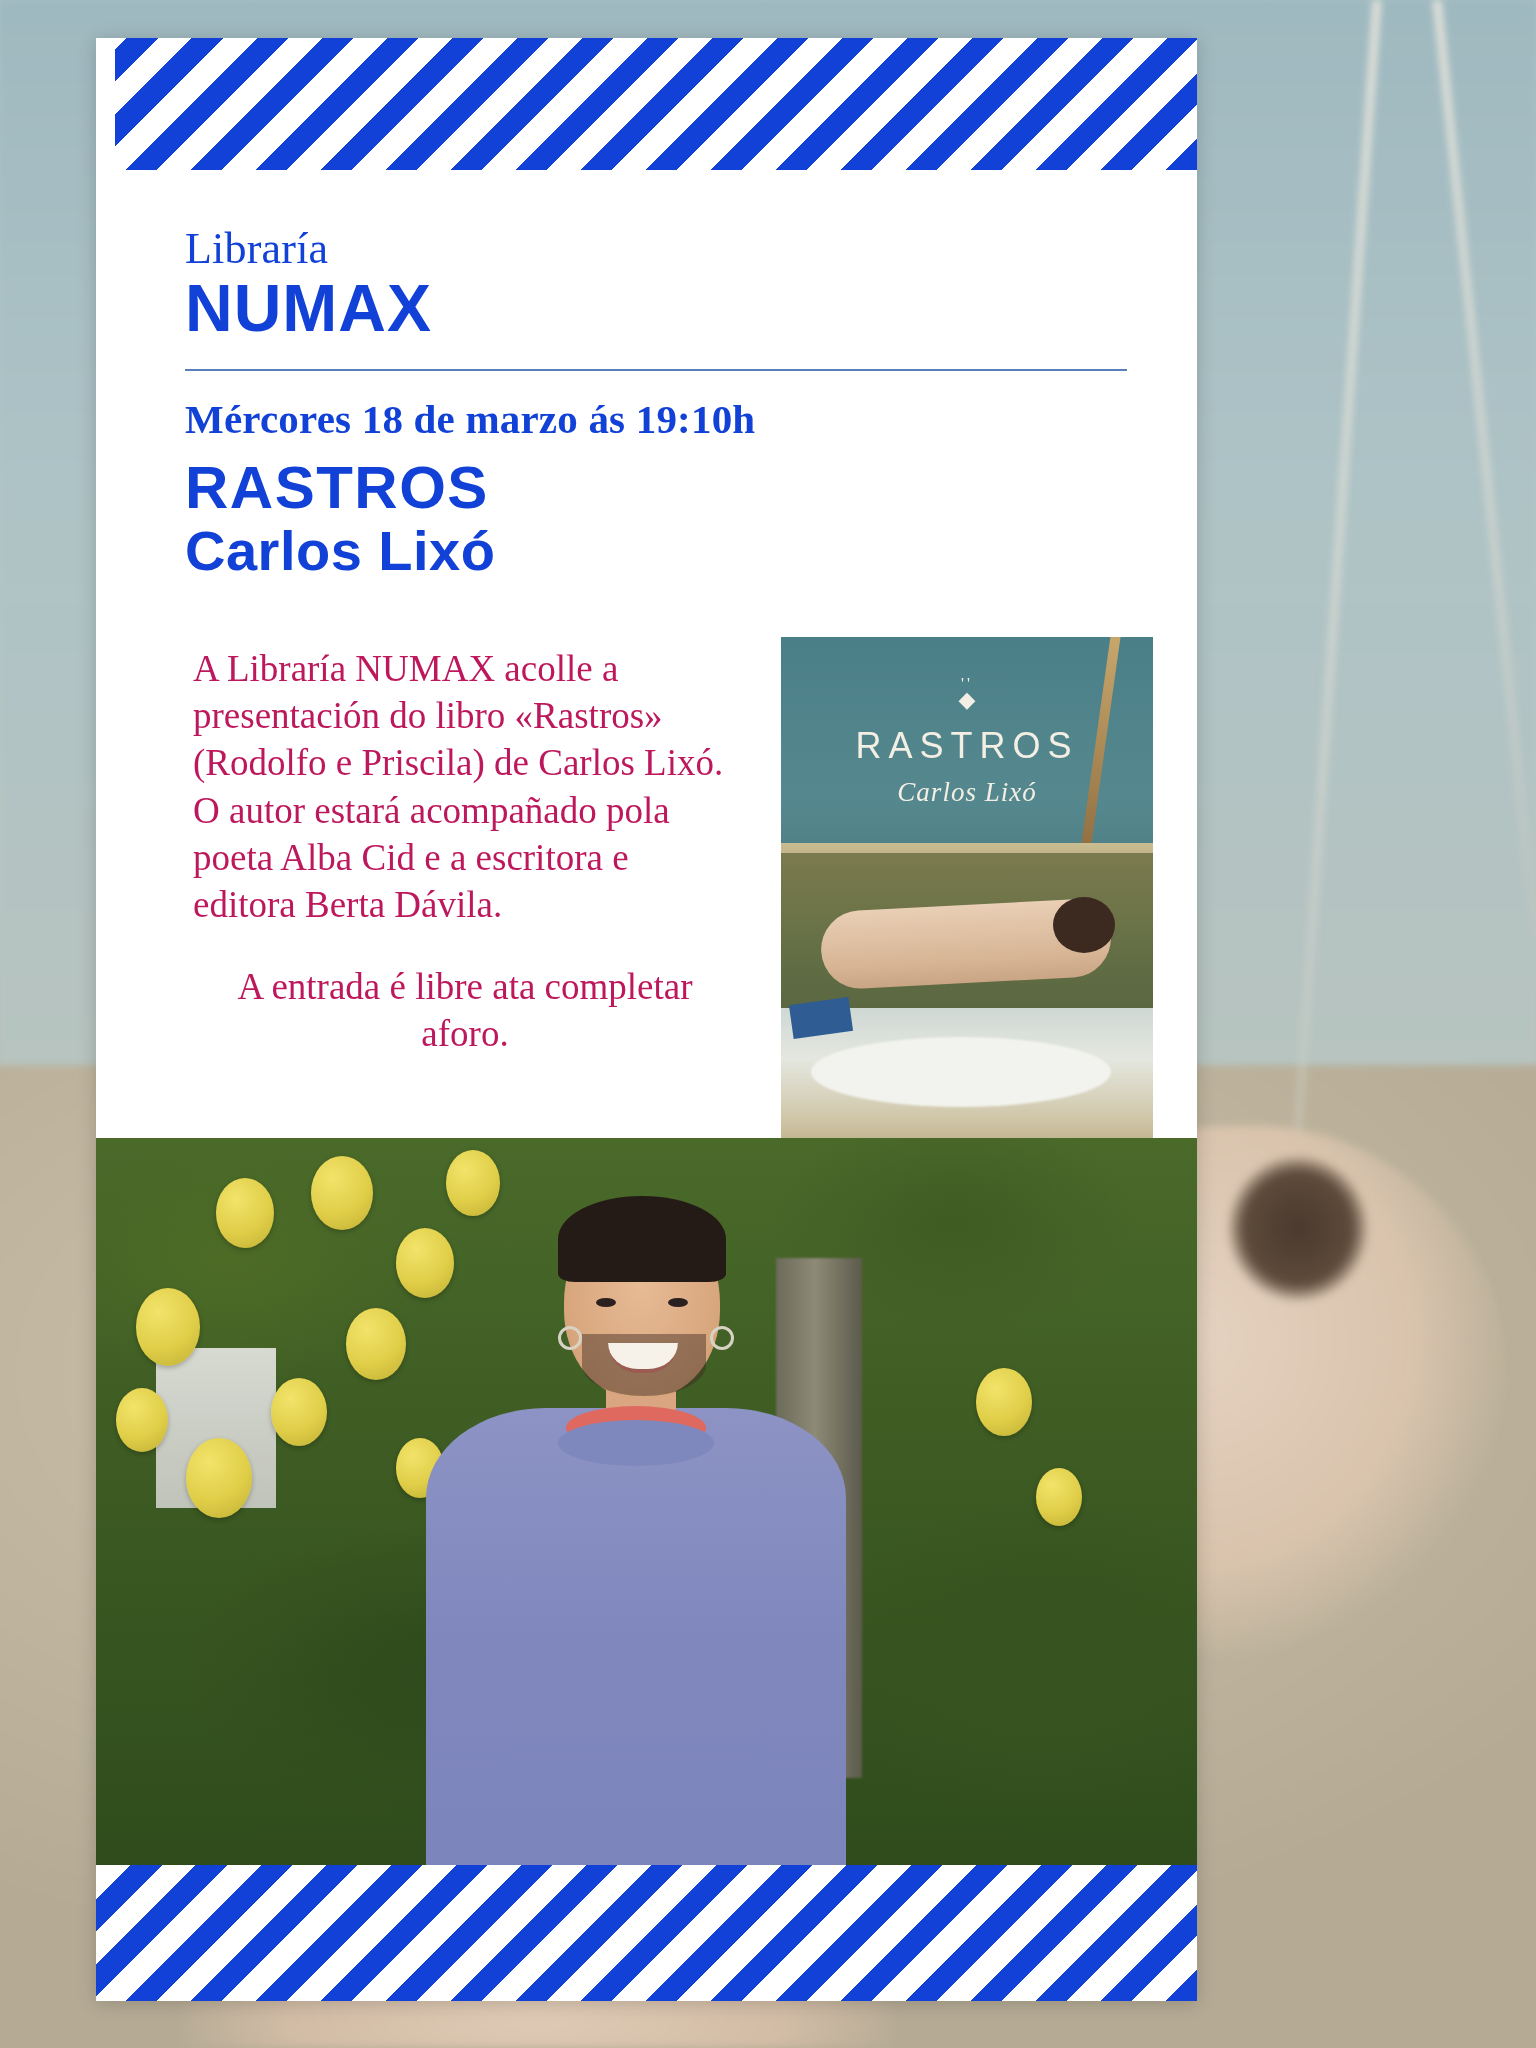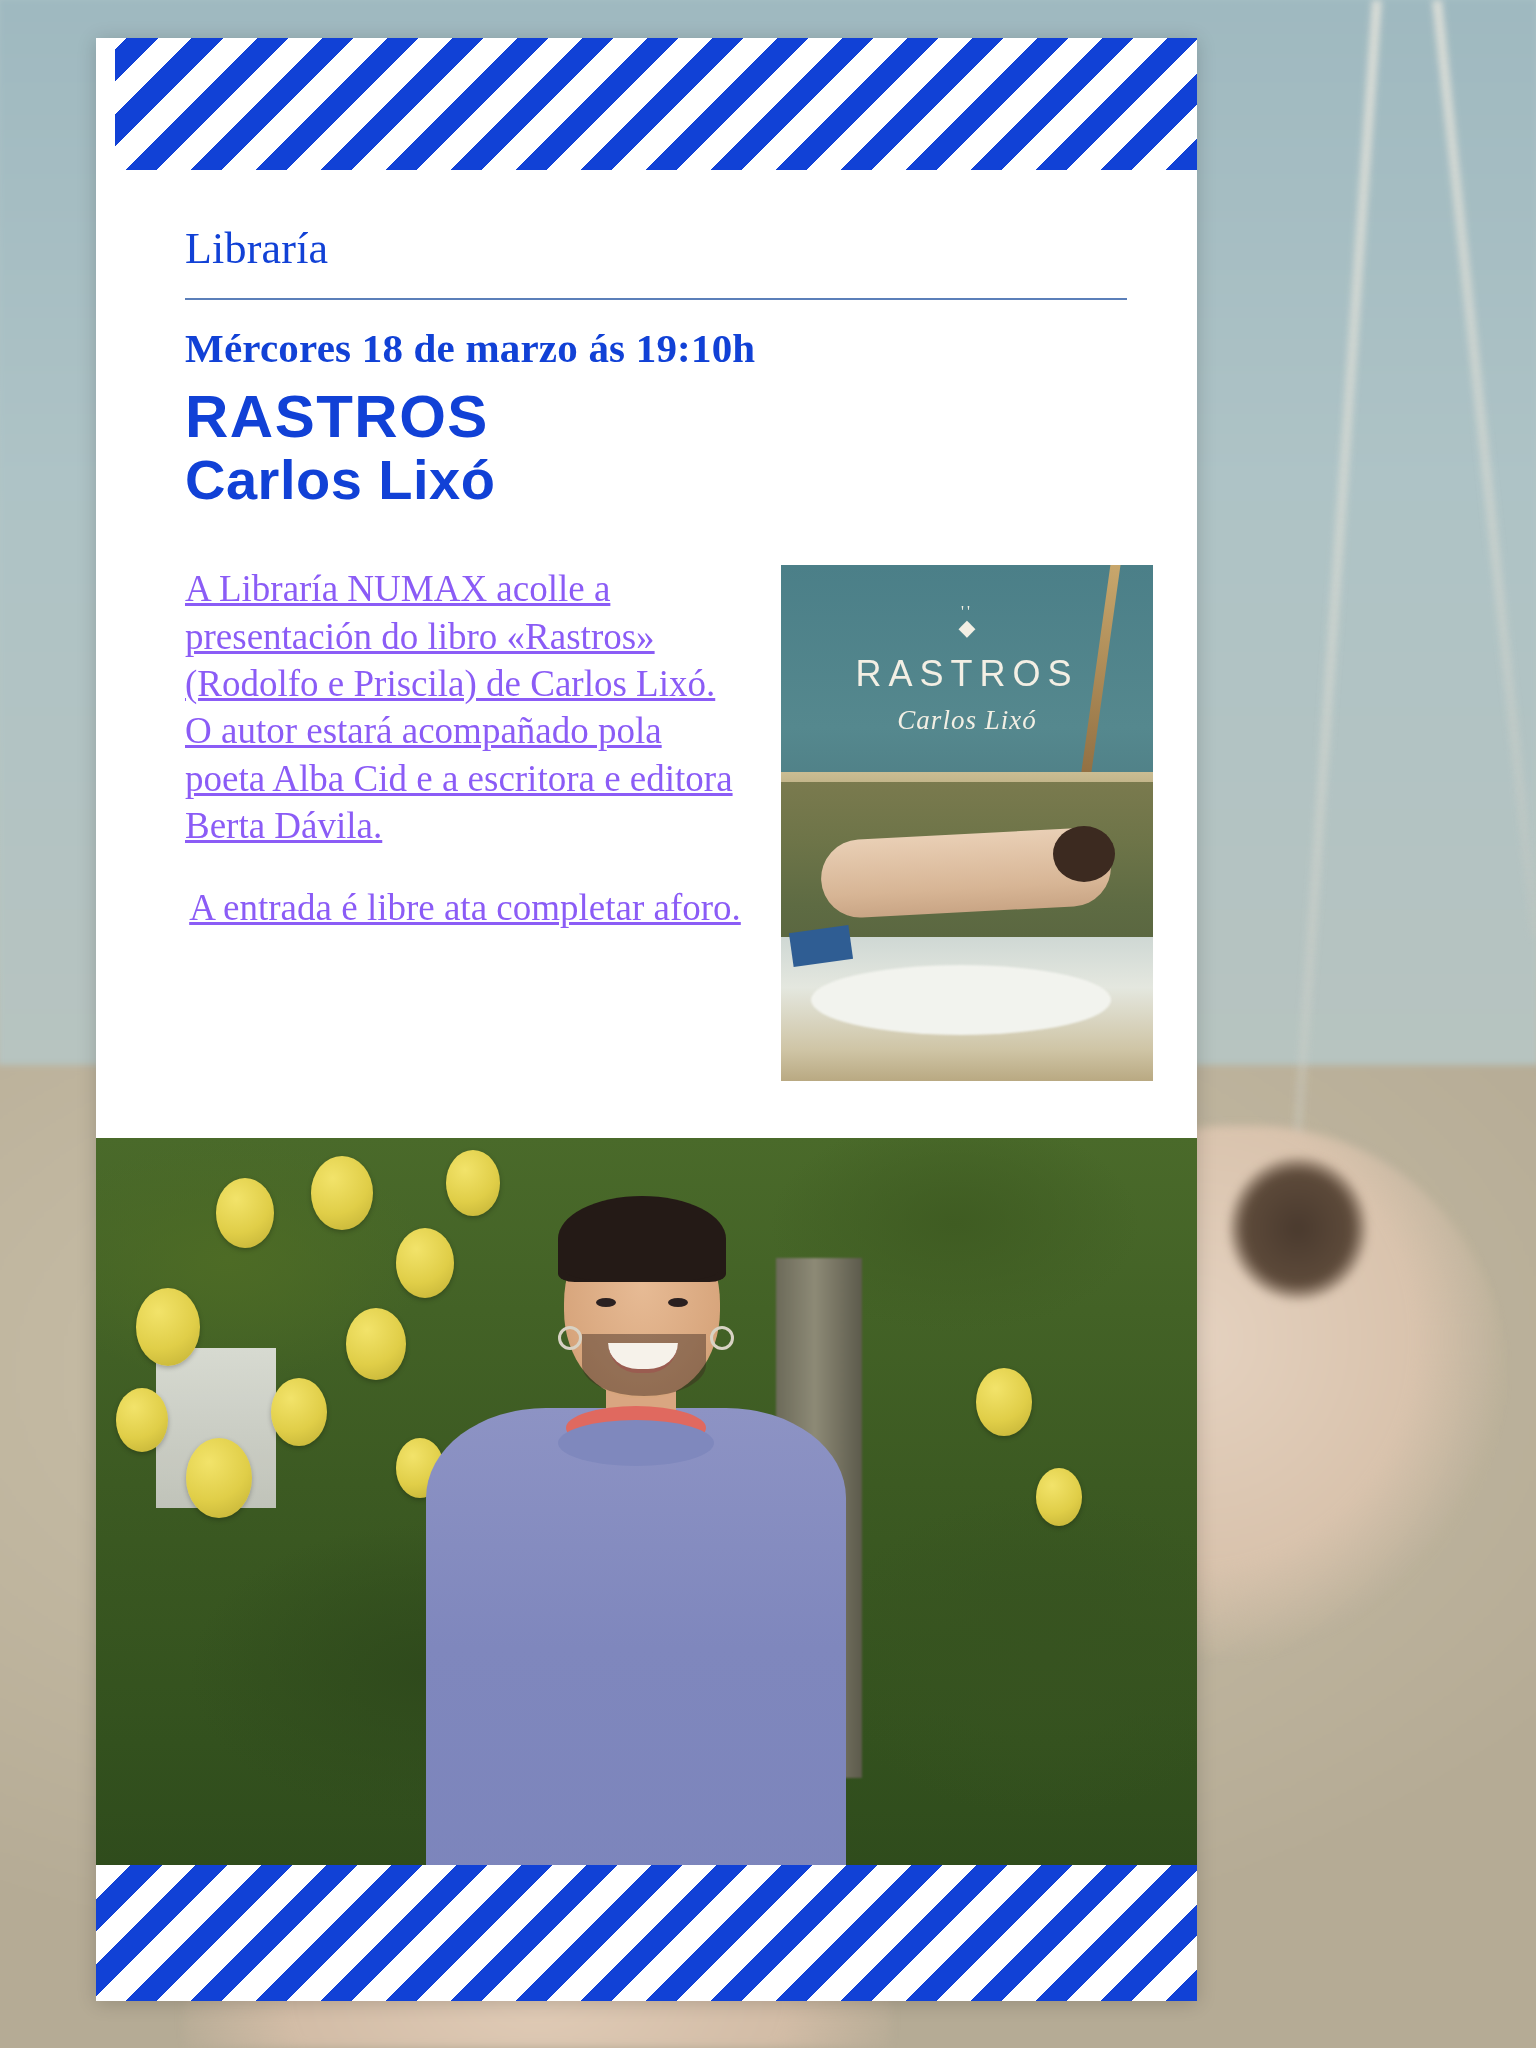--- a/index.html
+++ b/index.html
@@ -163,26 +163,25 @@
   .body-row {
     display: flex;
     gap: 36px;
     margin-top: 56px;
     align-items: flex-start;
   }
   .body-text {
     flex: 0 0 560px;
   }
   .body-text p {
-    margin: 0;
+    margin: 8px;
     font-family: "Liberation Serif", serif;
     font-size: 37px;
     line-height: 1.28;
-    color: #8b5cf6;
-    text-decoration: underline;
+    color: #be185d;
   }
   .body-text p + p { margin-top: 34px; text-align: center; }
 
   
   .cover {
     position: relative;
     width: 372px;
     height: 516px;
     background: linear-gradient(180deg, #4e7f86 0%, #50838a 38%, #4b7b82 46%, #4b7b82 47%);
     overflow: hidden;
@@ -417,20 +416,21 @@
 </div>
 
 <div class="poster">
 
   <div class="stripes stripes-top"></div>
 
   <div class="content">
 
     <div>
       <div class="brand-small">Libraría</div>
+      <div class="brand-big">NUMAX</div>
     </div>
 
     <div class="rule"></div>
 
     <div class="date">Mércores 18 de marzo ás 19:10h</div>
     <div class="title-main">RASTROS</div>
     <div class="title-author">Carlos Lixó</div>
 
     <div class="body-row">
       <div class="body-text">

